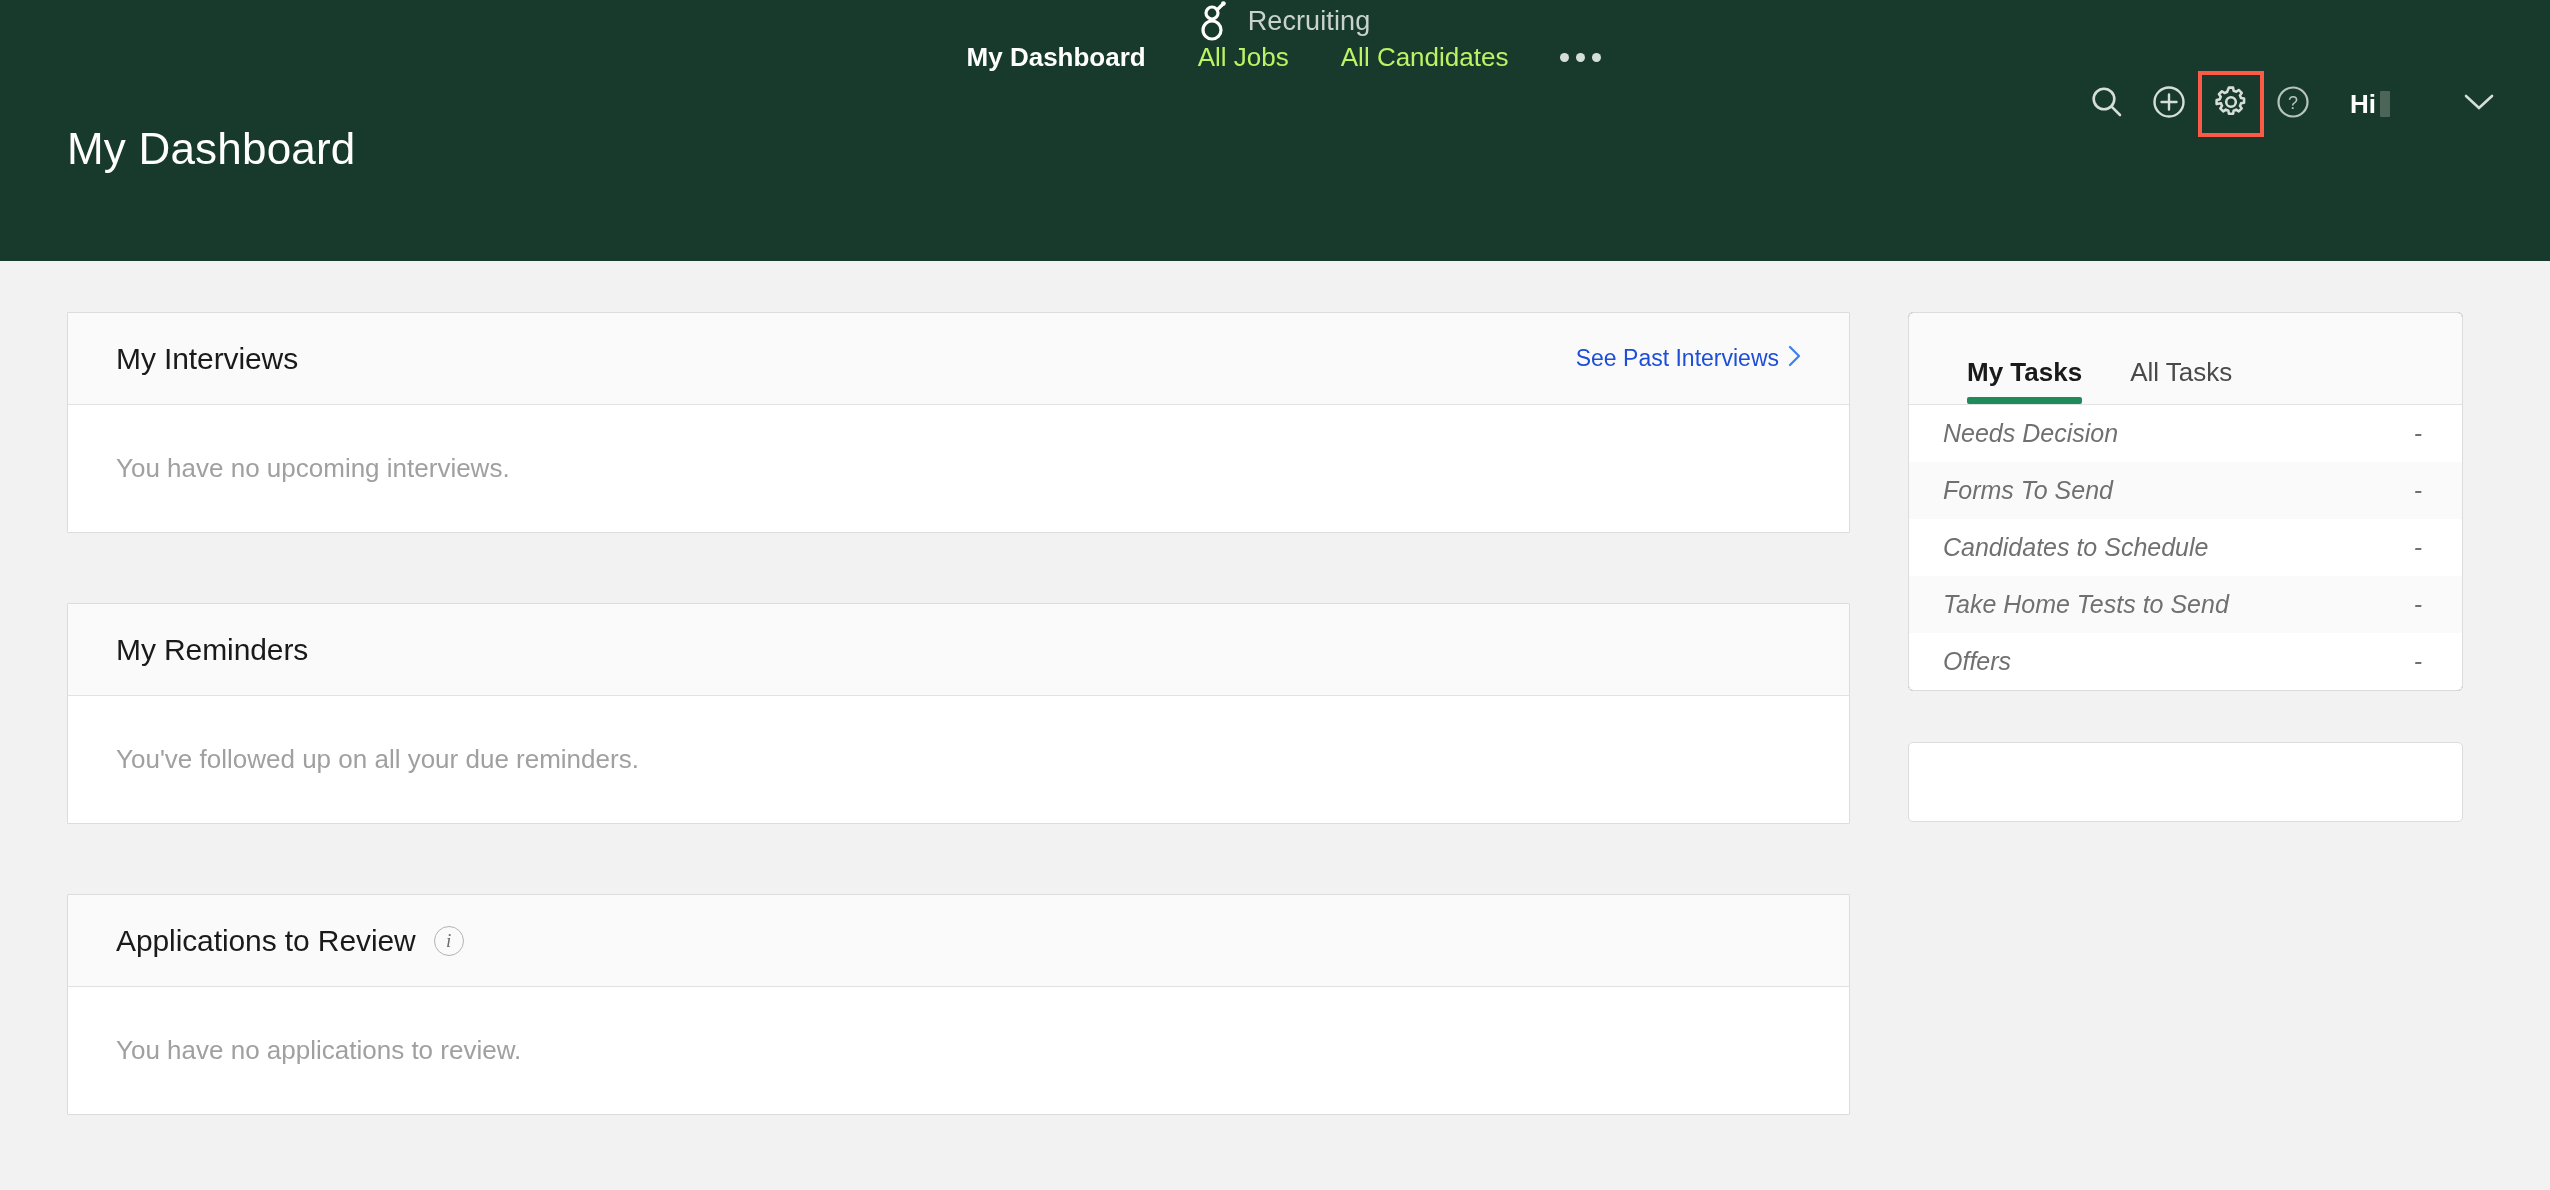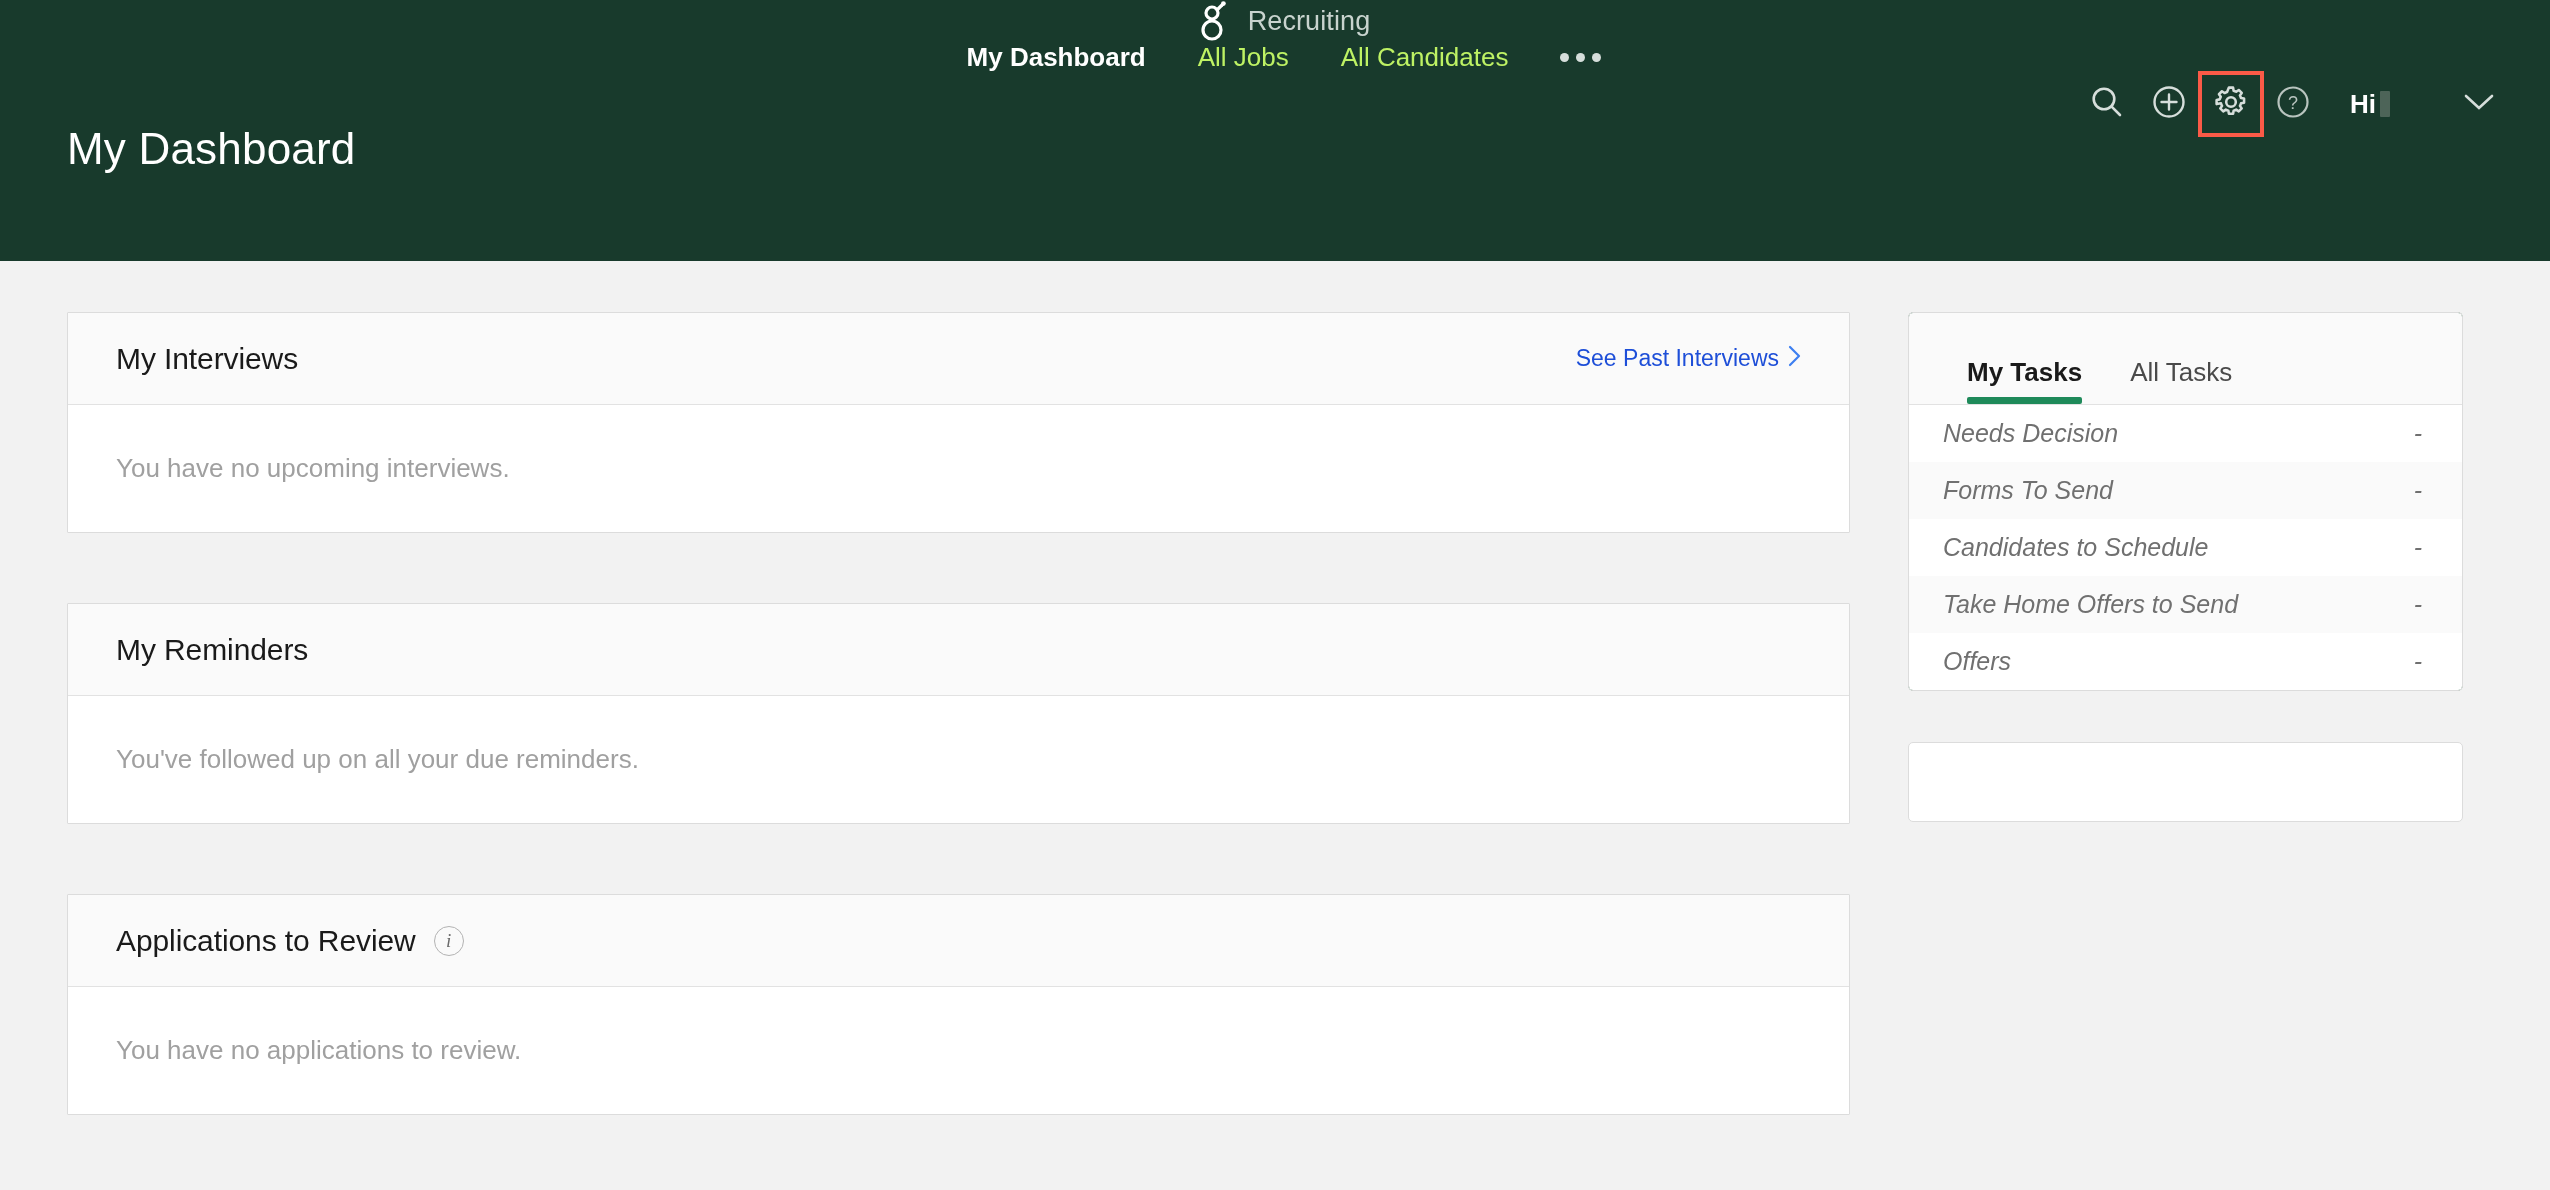--- a/index.html
+++ b/index.html
@@ -495,21 +495,21 @@
         </div>
         <div class="task-row">
           <span class="task-label">Forms To Send</span>
           <span class="task-count">-</span>
         </div>
         <div class="task-row">
           <span class="task-label">Candidates to Schedule</span>
           <span class="task-count">-</span>
         </div>
         <div class="task-row">
-          <span class="task-label">Take Home Offers to Send</span>
+          <span class="task-label">Take Home Tests to Send</span>
           <span class="task-count">-</span>
         </div>
         <div class="task-row">
           <span class="task-label">Offers</span>
           <span class="task-count">-</span>
         </div>
       </div>
     </div>
 
 

